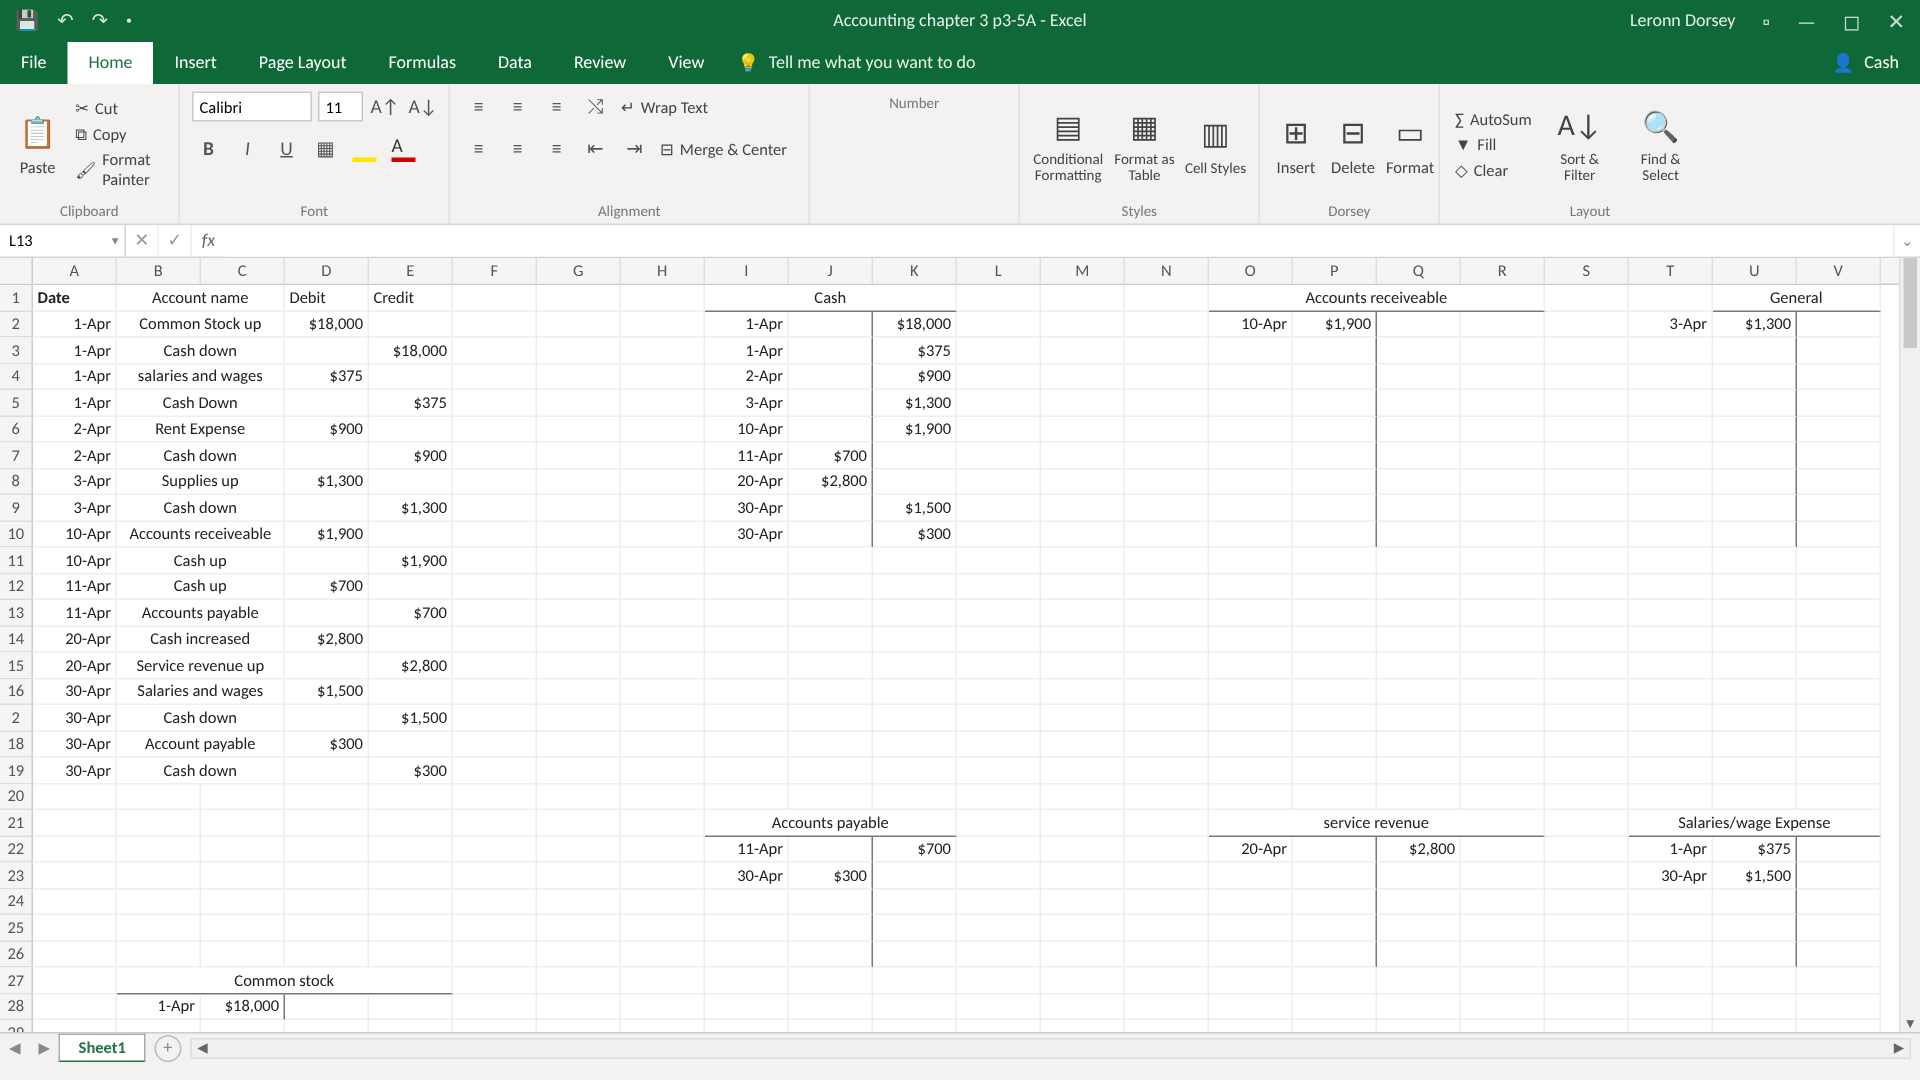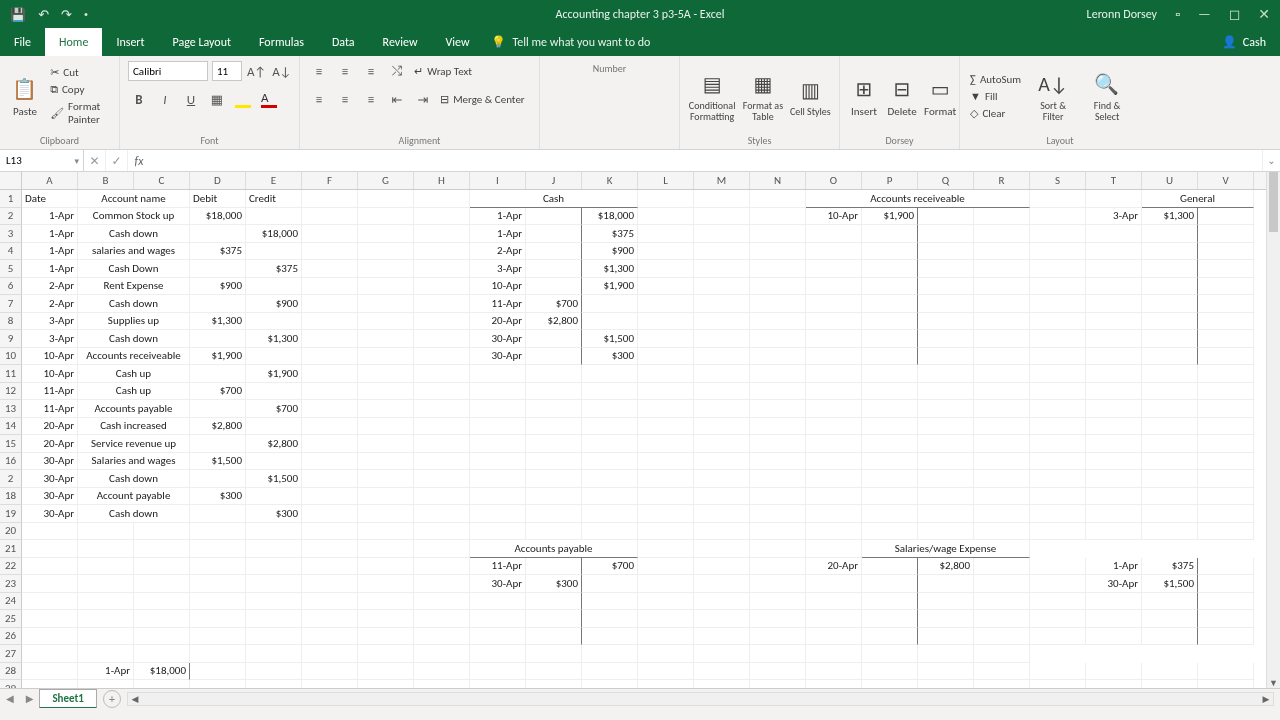--- a/index.html
+++ b/index.html
@@ -287,21 +287,21 @@
       <div class="col-h" style="width: 56px;">Q</div>
       <div class="col-h" style="width: 56px;">R</div>
       <div class="col-h" style="width: 56px;">S</div>
       <div class="col-h" style="width: 56px;">T</div>
       <div class="col-h" style="width: 56px;">U</div>
       <div class="col-h" style="width: 56px;">V</div>
     </div>
   <div class="rows" id="rows">
       <div class="row">
         <div class="row-h">1</div>
-        <div class="cell" style="width: 56px;">Date</div>
+        <div class="cell" style="width: 56px; font-weight: bold;">Date</div>
         <div class="cell c" style="width: 112px;">Account name</div>
         <div class="cell" style="width: 56px;">Debit</div>
         <div class="cell" style="width: 56px;">Credit</div>
         <div class="cell" style="width: 56px;"></div>
         <div class="cell" style="width: 56px;"></div>
         <div class="cell" style="width: 56px;"></div>
         <div class="cell c bb" style="width: 168px;">Cash</div>
         <div class="cell" style="width: 56px;"></div>
         <div class="cell" style="width: 56px;"></div>
         <div class="cell" style="width: 56px;"></div>
@@ -774,20 +774,21 @@
         <div class="cell" style="width: 56px;"></div>
         <div class="cell" style="width: 56px;"></div>
         <div class="cell" style="width: 56px;"></div>
         <div class="cell" style="width: 56px;"></div>
         <div class="cell" style="width: 56px;"></div>
         <div class="cell" style="width: 56px;"></div>
         <div class="cell c bb" style="width: 168px;">Accounts payable</div>
         <div class="cell" style="width: 56px;"></div>
         <div class="cell" style="width: 56px;"></div>
         <div class="cell" style="width: 56px;"></div>
+        <div class="cell c bb" style="width: 224px;">service revenue</div>
         <div class="cell" style="width: 56px;"></div>
         <div class="cell c bb" style="width: 168px;">Salaries/wage Expense</div>
       </div>
       <div class="row">
         <div class="row-h">22</div>
         <div class="cell" style="width: 56px;"></div>
         <div class="cell" style="width: 56px;"></div>
         <div class="cell" style="width: 56px;"></div>
         <div class="cell" style="width: 56px;"></div>
         <div class="cell" style="width: 56px;"></div>
@@ -905,20 +906,21 @@
         <div class="cell" style="width: 56px;"></div>
         <div class="cell" style="width: 56px;"></div>
         <div class="cell" style="width: 56px;"></div>
         <div class="cell" style="width: 56px;"></div>
         <div class="cell br-t" style="width: 56px;"></div>
         <div class="cell" style="width: 56px;"></div>
       </div>
       <div class="row">
         <div class="row-h">27</div>
         <div class="cell" style="width: 56px;"></div>
+        <div class="cell c bb" style="width: 224px;">Common stock</div>
         <div class="cell" style="width: 56px;"></div>
         <div class="cell" style="width: 56px;"></div>
         <div class="cell" style="width: 56px;"></div>
         <div class="cell" style="width: 56px;"></div>
         <div class="cell" style="width: 56px;"></div>
         <div class="cell" style="width: 56px;"></div>
         <div class="cell" style="width: 56px;"></div>
         <div class="cell" style="width: 56px;"></div>
         <div class="cell" style="width: 56px;"></div>
         <div class="cell" style="width: 56px;"></div>

